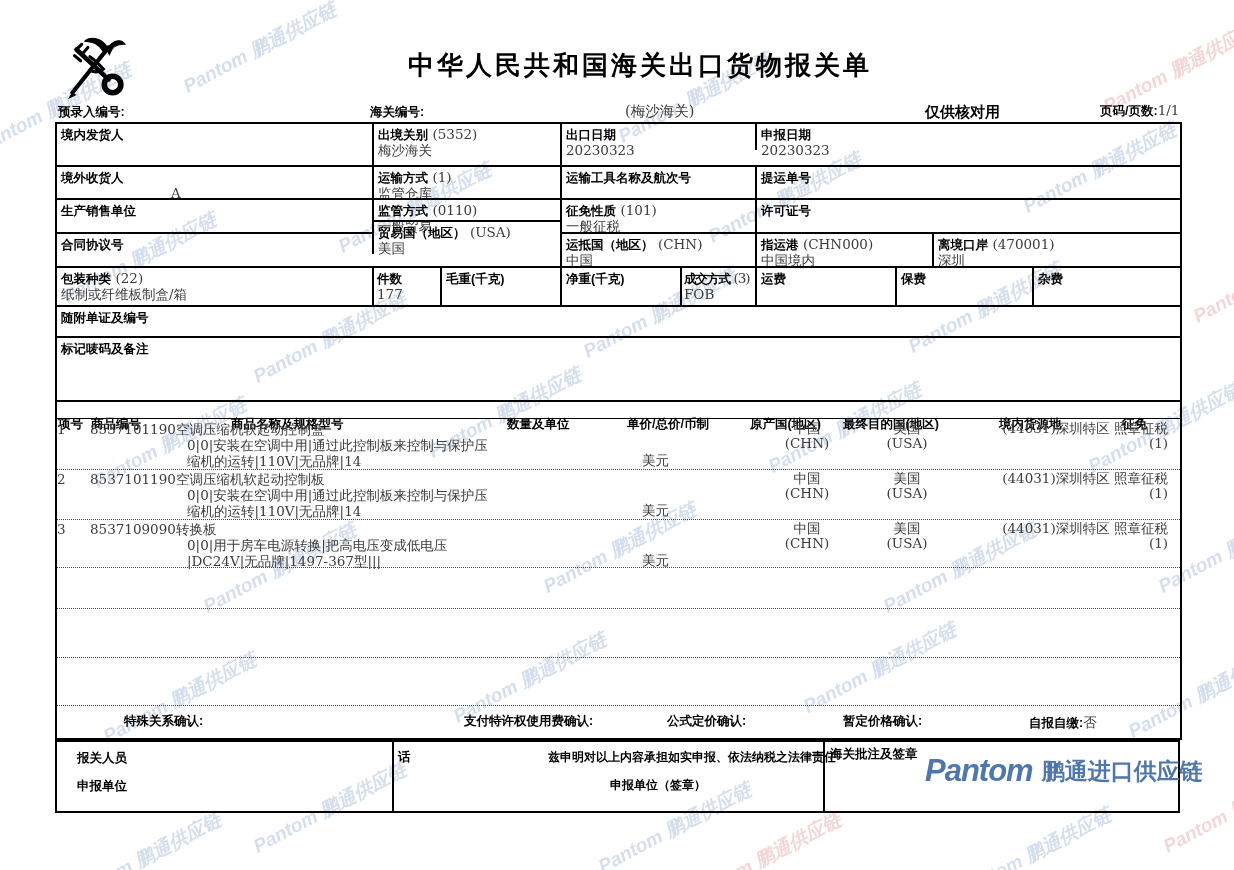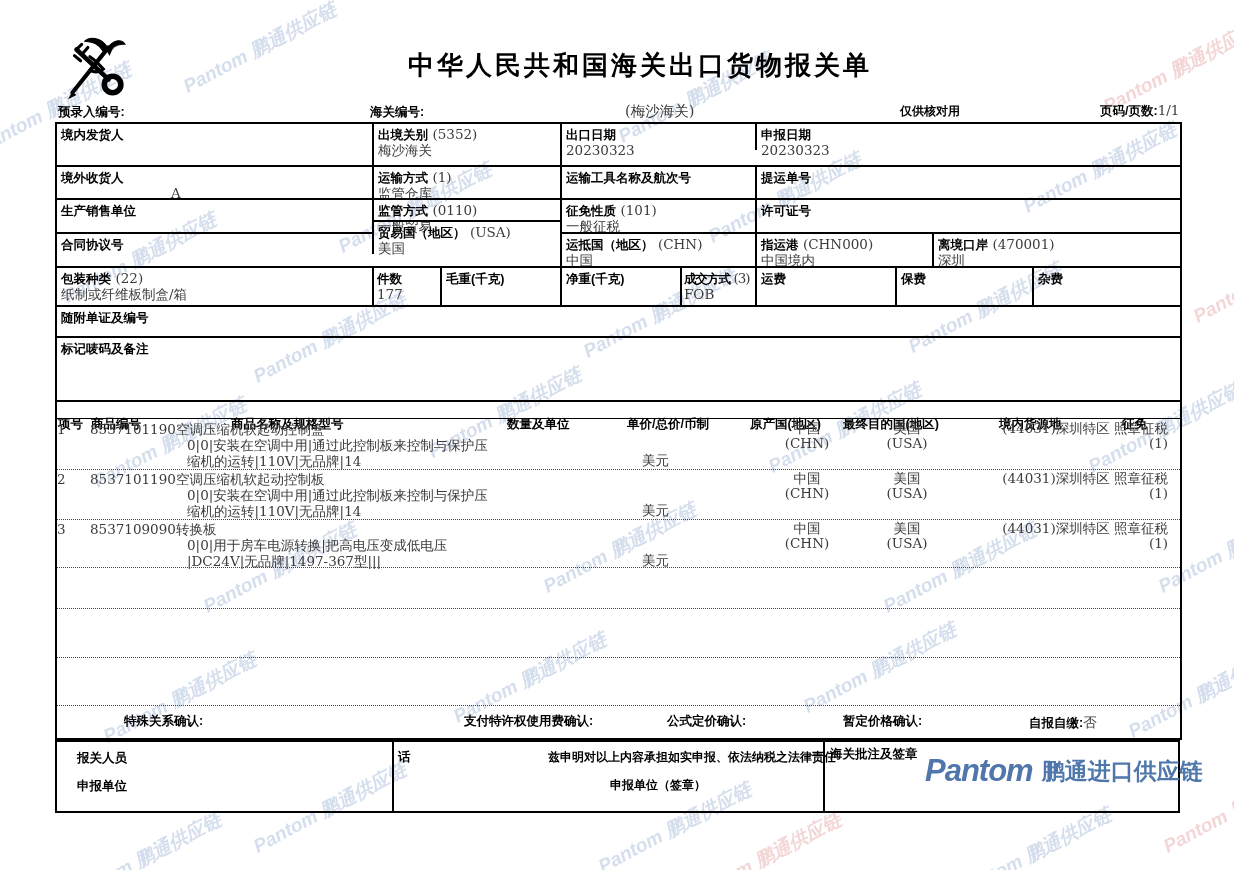--- a/index.html
+++ b/index.html
@@ -78,21 +78,21 @@
         <circle cx="51" cy="49" r="8" stroke-width="5.5"></circle>
       </g>
     </svg>
   </div>
 
   <div class="title">中华人民共和国海关出口货物报关单</div>
 
   <span class="abs lb" style="left:58px;top:104px">预录入编号:</span>
   <span class="abs lb" style="left:370px;top:104px">海关编号:</span>
   <span class="abs val" style="left:625px;top:102px;font-size:14.5px">(梅沙海关)</span>
-  <span class="abs lb" style="left:900px;top:103px;font-size:12px">仅供核对用</span>
+  <span class="abs lb" style="left:925px;top:103px;font-size:15px">仅供核对用</span>
   <span class="abs" style="left:1100px;top:101px">
     <span class="lb">页码/页数:</span><span class="val">1/1</span>
   </span>
 
   <div class="frame"></div>
 
   <div class="cell" style="left:55px;top:122px;width:317px;height:43px">
     <span class="lb">境内发货人</span>
   </div>
   <div class="cell" style="left:372px;top:122px;width:188px;height:43px">

